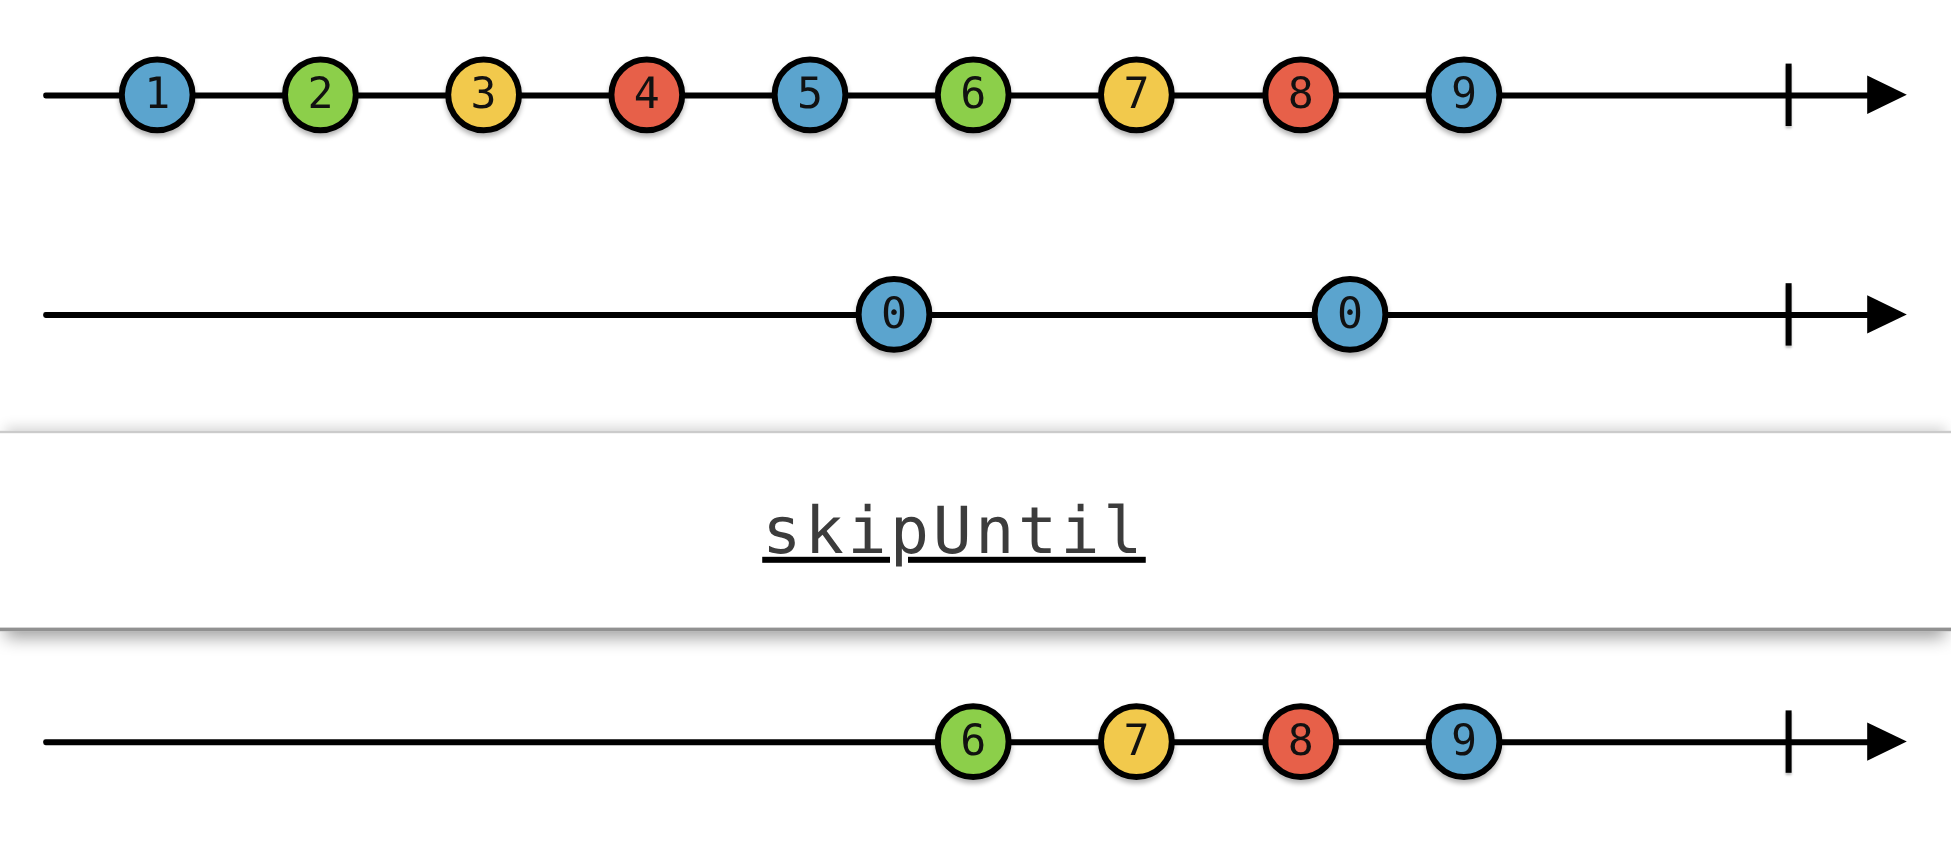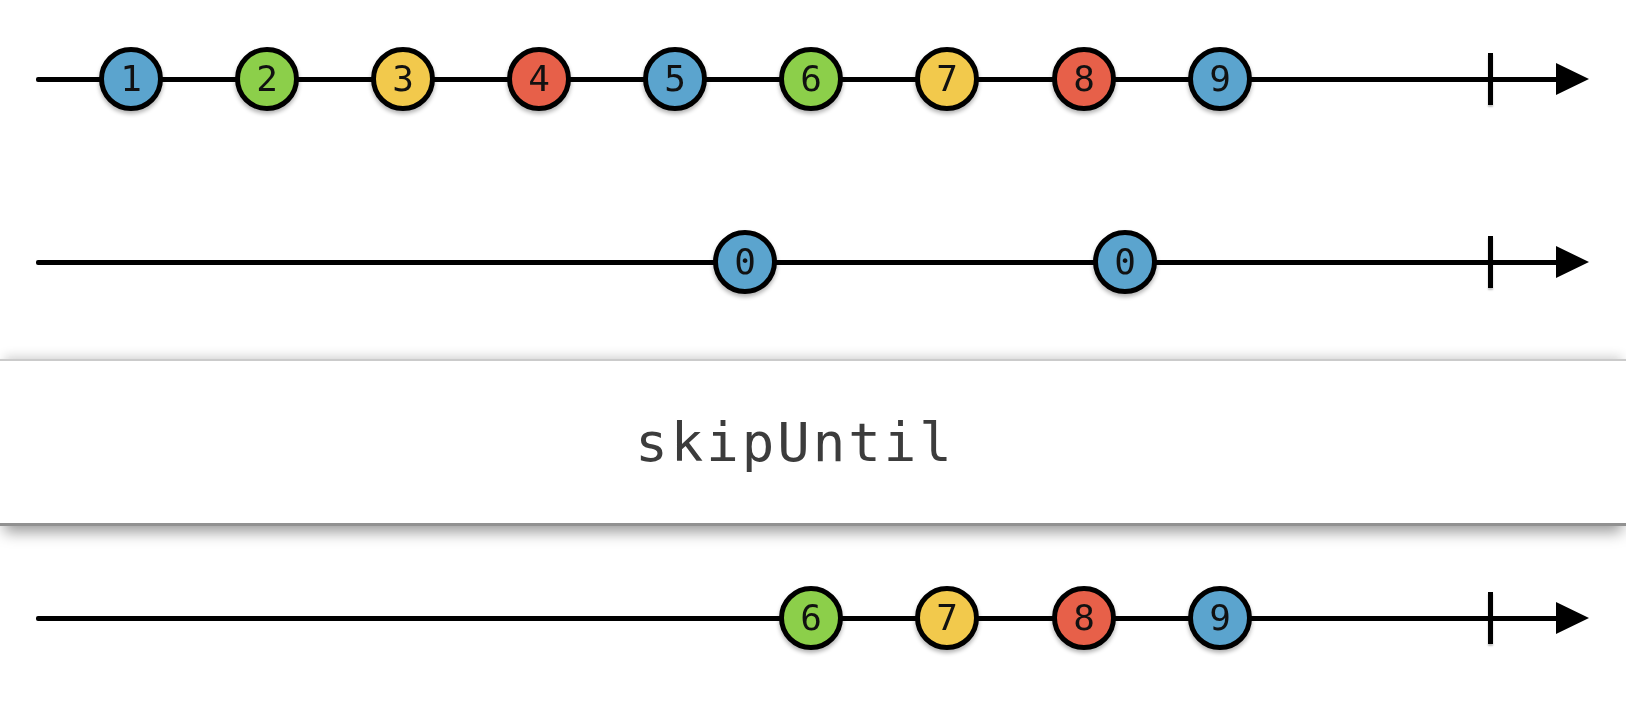--- a/index.html
+++ b/index.html
@@ -64,20 +64,21 @@
     height: 167px;
     box-sizing: border-box;
     background: #ffffff;
     border-top: 2px solid #cbcbcb;
     border-bottom: 3px solid #919191;
     box-shadow: 0 10px 14px -4px rgba(0,0,0,0.40),
                 0 -7px 10px -4px rgba(0,0,0,0.16);
     display: flex;
     align-items: center;
     justify-content: center;
+    text-decoration: underline;
   }
 
   .operator-label {
     font-family: "DejaVu Sans Mono", "Liberation Mono", monospace;
     font-size: 54px;
     letter-spacing: 3px;
     color: #3c3c3c;
     transform: translateX(-18px);
   }
 </style>

